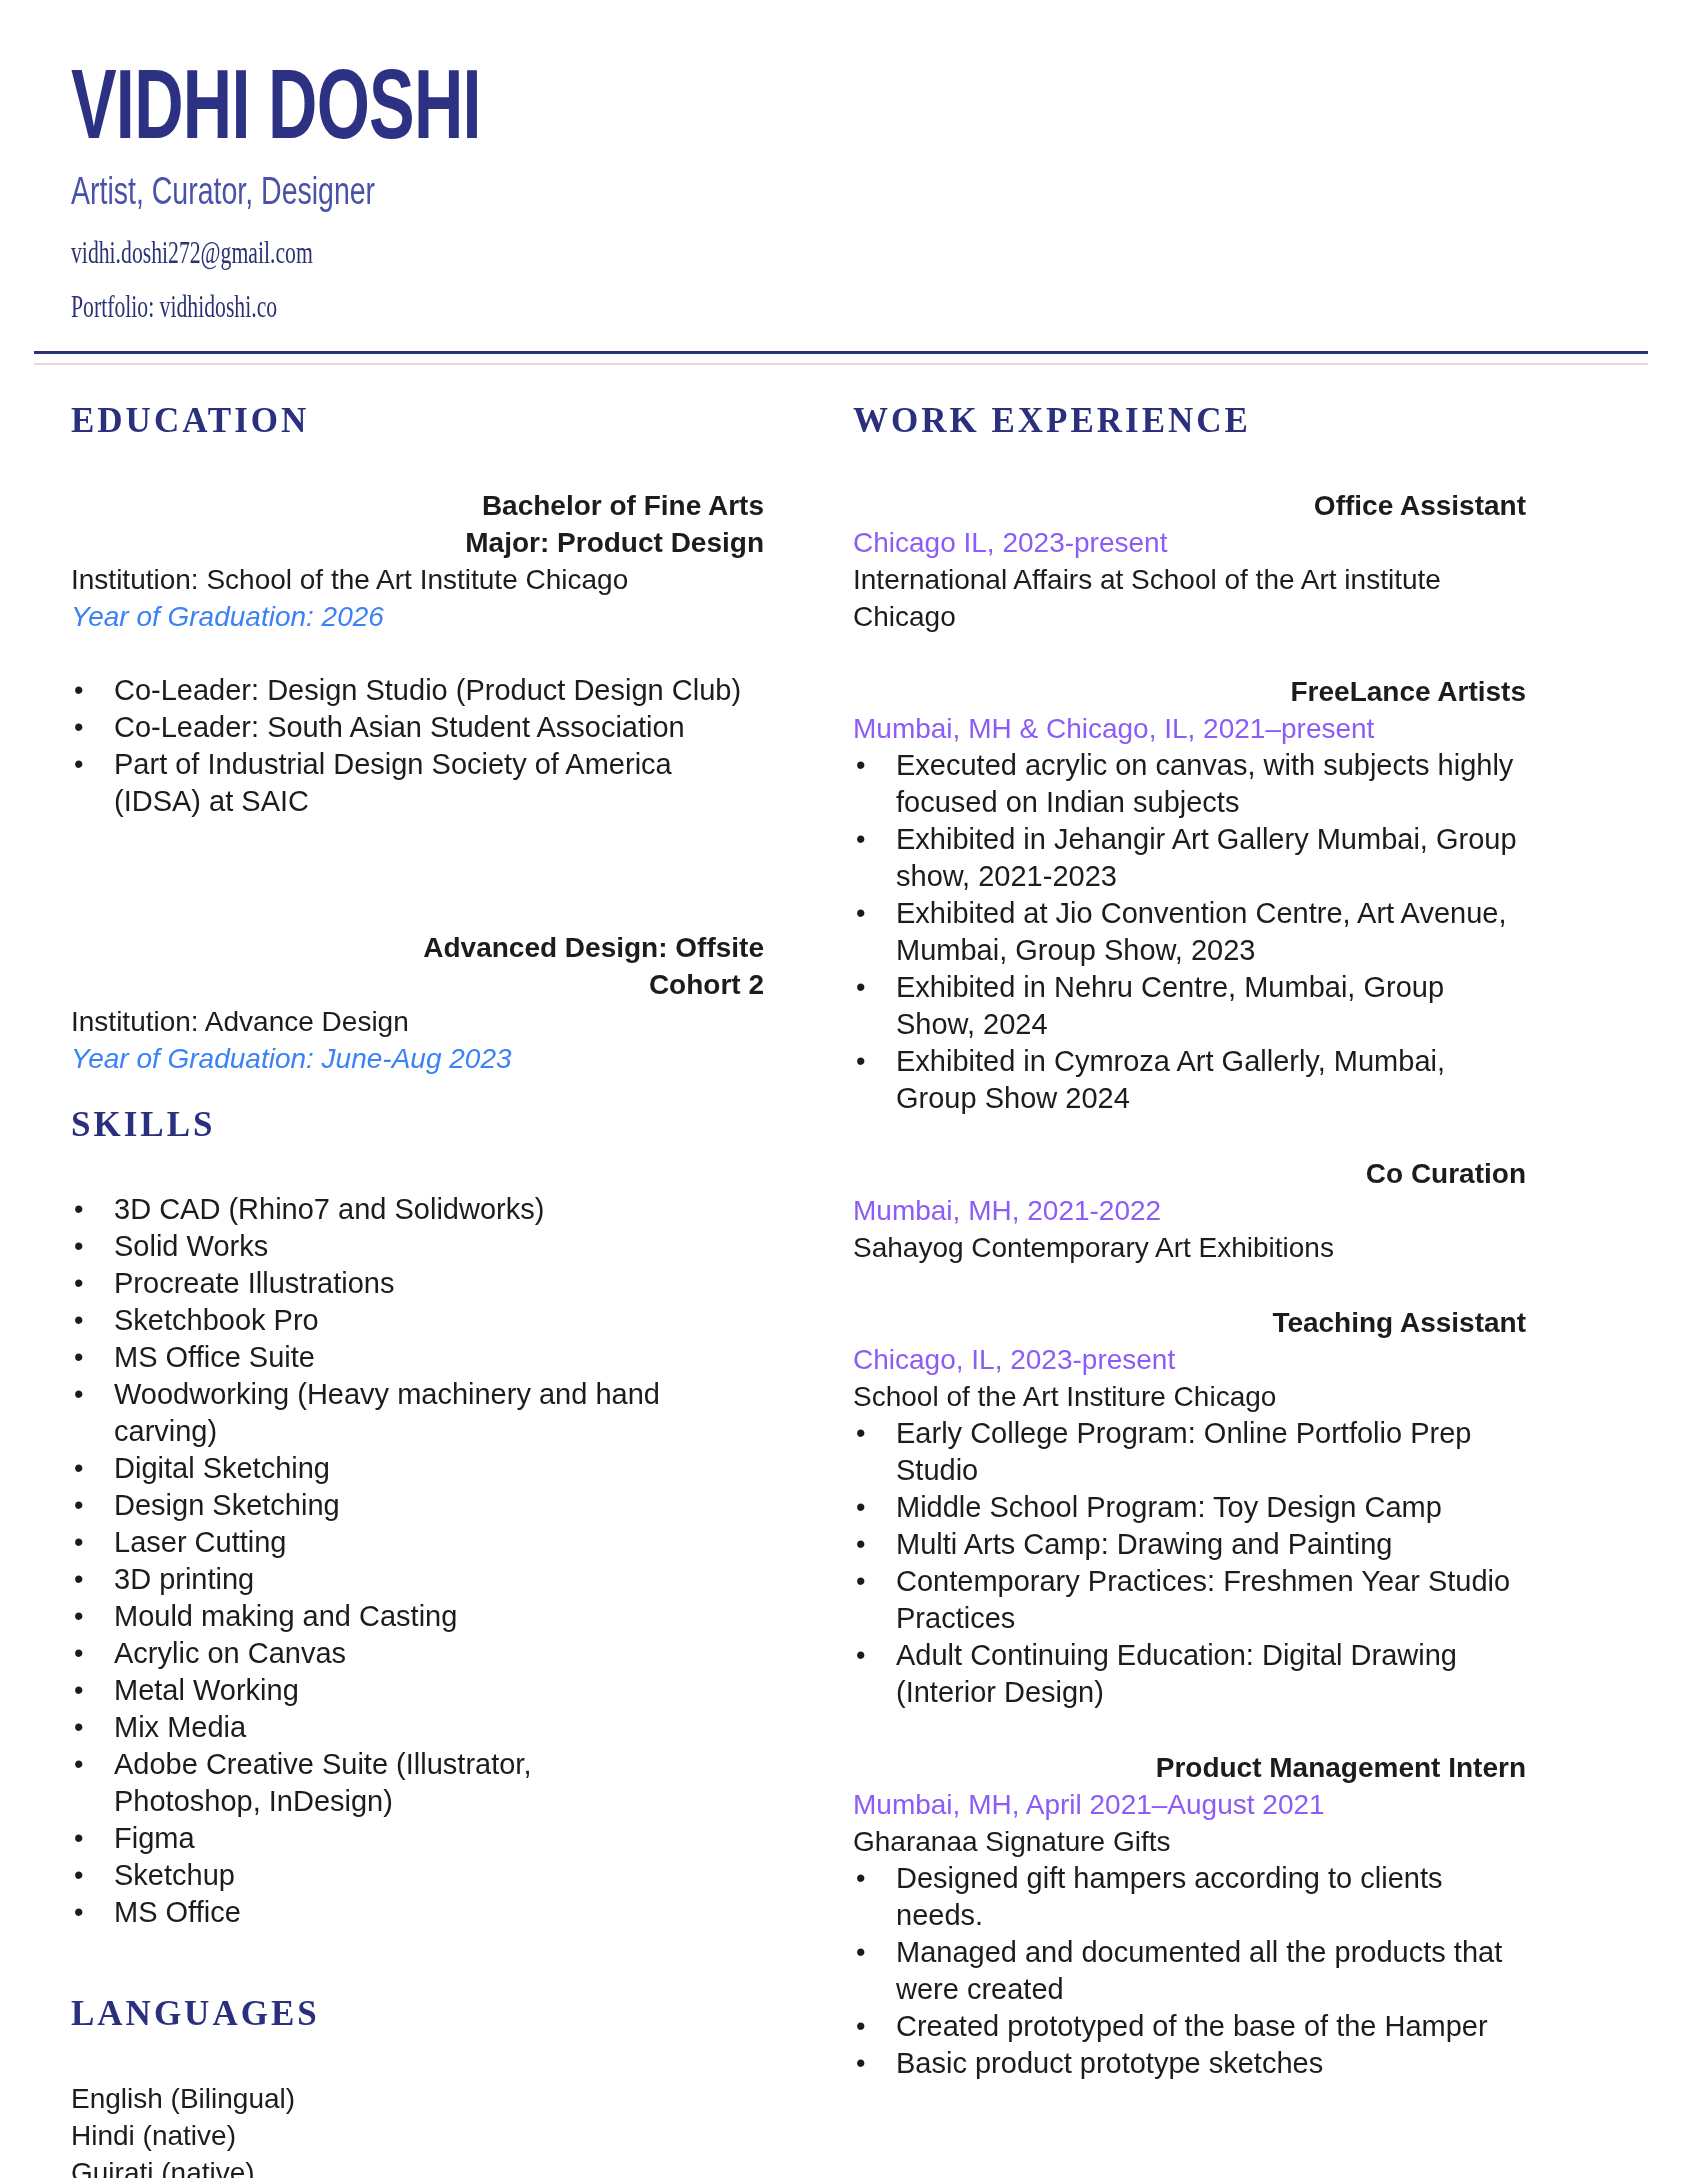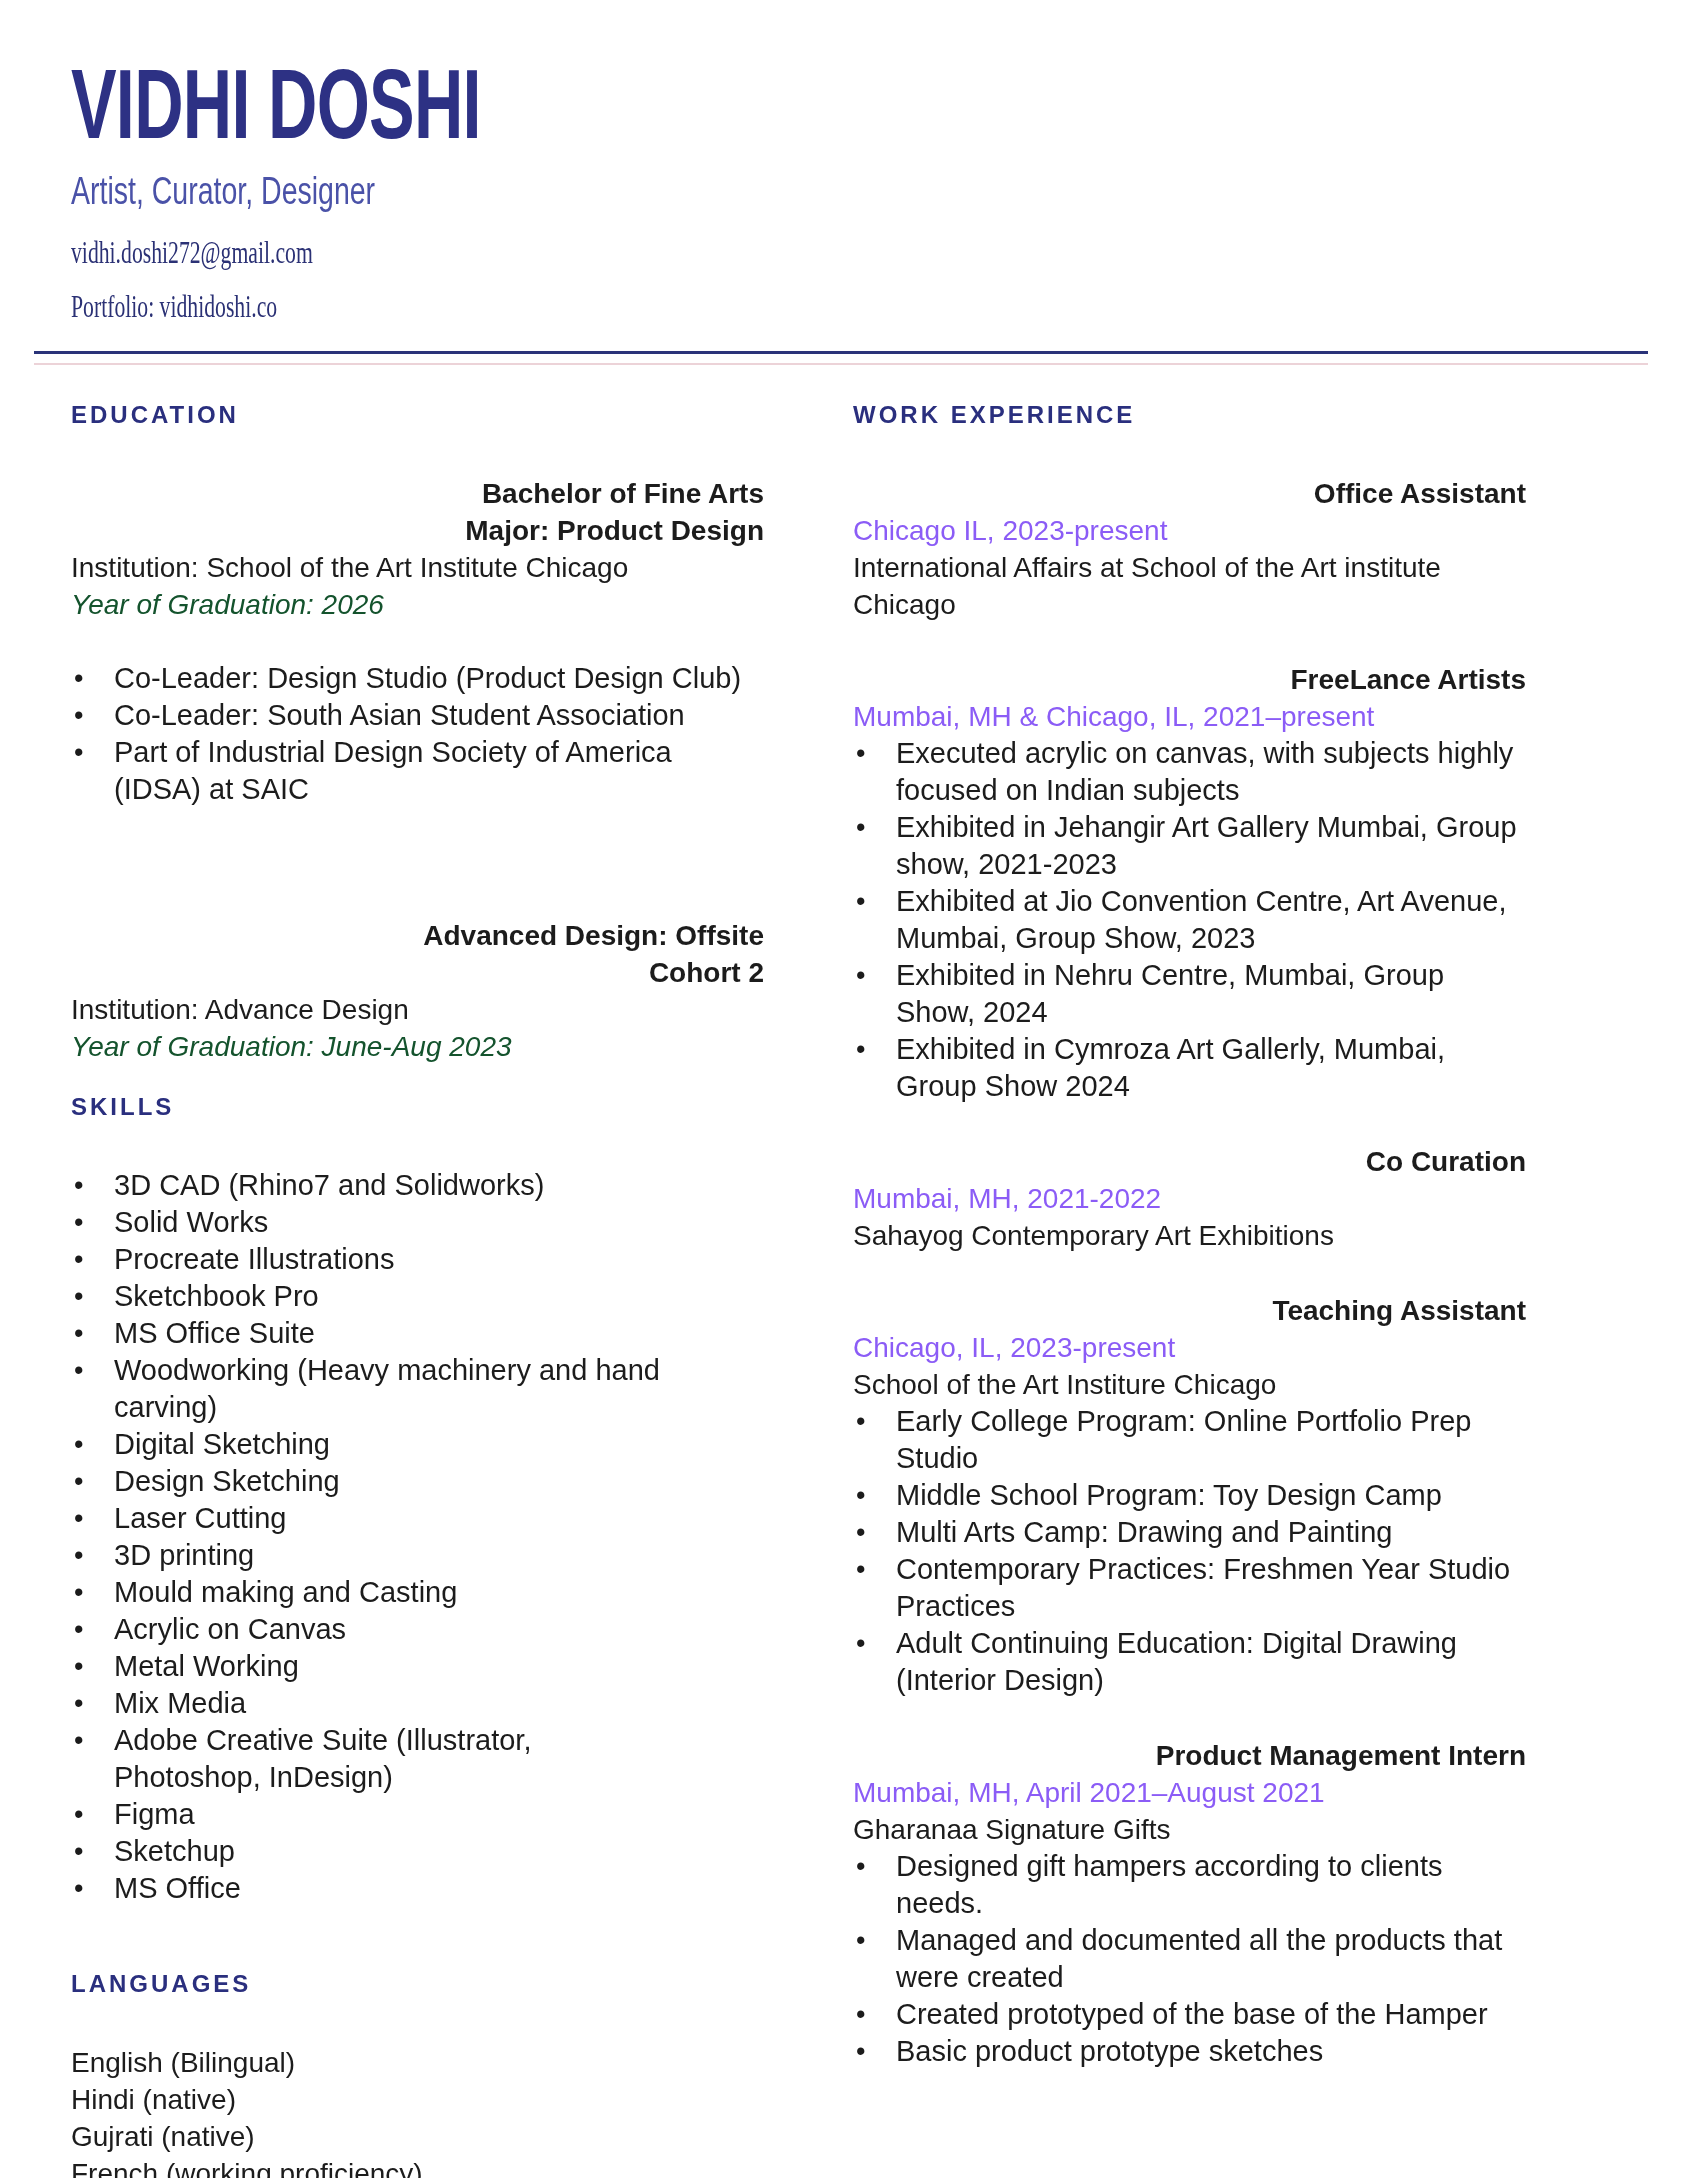--- a/index.html
+++ b/index.html
@@ -41,27 +41,27 @@
     position:relative; left:-37px; width:1614px; height:2px;
     background:#ecd3d8; margin-top:9px;
   }
 
   
   .columns { display:flex; margin-top:36px; }
   .col-left  { width:693px; flex:none; }
   .col-right { width:673px; flex:none; margin-left:89px; }
 
   .section-heading {
-    font-size:24px; font-weight:bold; letter-spacing:3px;
-    color:#2a2f7e; margin-bottom:46px; white-space:nowrap;
+    font-size:35px; font-weight:bold; letter-spacing:3px;
+    color:#2a2f7e; margin-bottom:46px; white-space:nowrap;font-family:Liberation Serif, serif;
   }
 
   .line  { font-size:28px; line-height:37px; }
   .bold  { font-weight:bold;text-align:right; }
-  .accent-italic { color:#14532d; font-style:italic; }
+  .accent-italic { color:#3b82f6; font-style:italic; }
   .accent { color:#8b5cf6; }
 
   ul.blist { list-style:none; }
   ul.blist li {
     position:relative; padding-left:43px;
     font-size:29px; line-height:37px;
   }
   ul.blist li::before {
     content:"\2022";
     position:absolute; left:3px; top:0;

